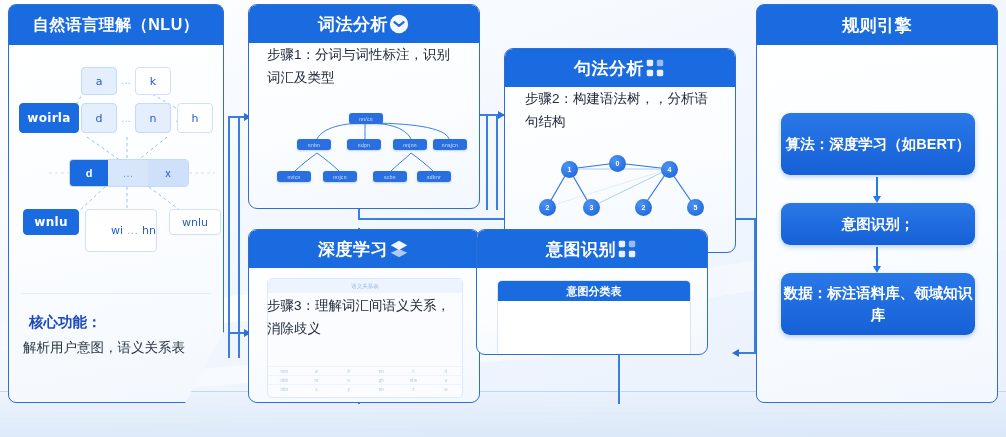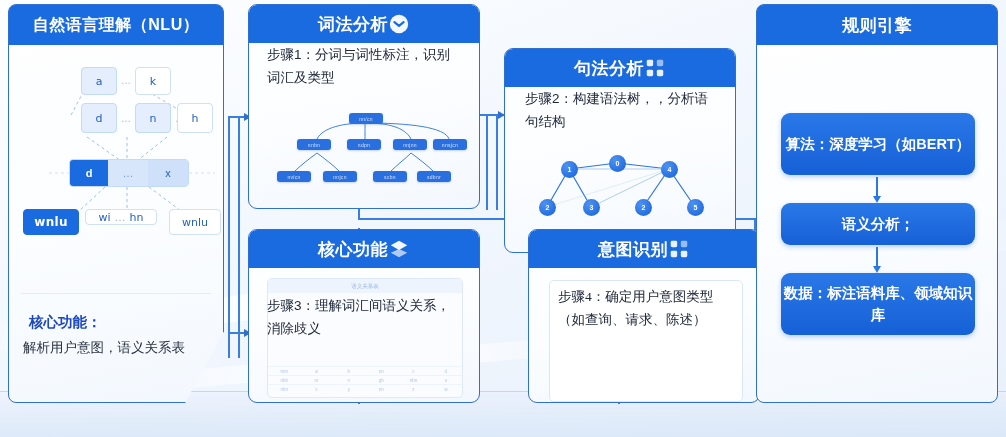--- a/index.html
+++ b/index.html
@@ -56,21 +56,21 @@
     justify-content:center;
   }
 
   
   .card { border-radius: 9px; overflow: hidden; }
   .card .panel-head { height: 38px; font-size: 17px; border-radius: 7px 7px 0 0; justify-content: center; }
 
   #panel-lex   { left: 248px; top: 4px;   width: 232px; height: 205px; }
   #panel-syn   { left: 504px; top: 4px;   width: 232px; height: 205px; margin-top: 44px; }
   #panel-sem   { left: 248px; top: 229px; width: 232px; height: 174px; }
-  #panel-intent{ left: 528px; top: 229px; width: 232px; height: 174px; font-family: Liberation Serif, serif; }
+  #panel-intent{ left: 476px; top: 229px; width: 232px; height: 126px; }
 
   #panel-tech  { left: 756px; top: 4px; width: 242px; height: 399px; border-radius: 8px; }
   #panel-tech .panel-head { height: 40px; font-size: 17px; justify-content:center; border-radius:6px 6px 0 0;}
 
   
   .head-icon { width: 22px; height: 22px; display:block; }
 
   
   .word-graph { position: absolute; left: 0; top: 8px; width: 216px; height: 190px; }
   .wg-box {
@@ -206,34 +206,35 @@
         <g stroke="#cfe0f7" stroke-width="1" stroke-dasharray="3,3">
           <path d="M40,120 L74,120"></path>
             <path d="M162,120 L206,120"></path>
         </g>
       </svg>
 
       <div class="wg-box tint" style="left:72px;top:14px;width:36px;height:28px;">a</div>
       <div style="position:absolute;left:112px;top:22px;font-size:10px;color:#9ab6de;">…</div>
       <div class="wg-box" style="left:126px;top:14px;width:36px;height:28px;">k</div>
 
+      <div class="wg-box solid" style="left:10px;top:50px;width:60px;height:30px;font-size:12px;">woirla</div>
       <div class="wg-box tint" style="left:72px;top:50px;width:36px;height:30px;">d</div>
       <div style="position:absolute;left:112px;top:60px;font-size:10px;color:#9ab6de;">…</div>
       <div class="wg-box tint" style="left:126px;top:50px;width:36px;height:30px;">n</div>
       <div style="position:absolute;left:166px;top:60px;font-size:10px;color:#9ab6de;">…</div>
       <div class="wg-box" style="left:168px;top:50px;width:36px;height:30px;">h</div>
 
       <div class="wg-seg" style="left:60px;top:106px;height:28px;">
         <div class="s-a">d</div>
         <div class="s-b">…</div>
         <div class="s-c">x</div>
       </div>
 
       <div class="wg-box solid" style="left:14px;top:156px;width:56px;height:26px;font-size:12px;">wnlu</div>
-      <div class="wg-box" style="left:76px;top:156px;width:72px;height:16px;">
+      <div class="wg-box" style="left:76px;top:156px;width:72px;height:43px;justify-content:flex-end;">
         <span>wi</span>
         <span style="margin:0 4px;color:#9ab6de;">…</span>
         <span>hn</span>
       </div>
       <div class="wg-box" style="left:160px;top:156px;width:52px;height:26px;">wnlu</div>
     </div>
 
     <div style="position:absolute;left:12px;top:248px;width:190px;height:1px;background:#e4ecf8;"></div>
 
     <div class="core-title">核心功能：</div>
@@ -338,21 +339,21 @@
       <div class="nnode" style="left:22px;top:48px;">2</div>
       <div class="nnode" style="left:66px;top:48px;">3</div>
       <div class="nnode" style="left:118px;top:48px;">2</div>
       <div class="nnode" style="left:170px;top:48px;">5</div>
     </div>
   </div>
 </div>
 
 <div class="panel card" id="panel-sem">
   <div class="panel-head">
-    <span>核心功能</span>
+    <span>深度学习</span>
     <svg class="head-icon" viewBox="0 0 24 24">
       <path d="M12 3 L21 8 L12 13 L3 8 Z" fill="#ffffff" opacity=".95"></path>
       <path d="M12 12 L21 16 L12 21 L3 16 Z" fill="#ffffff" opacity=".65"></path>
     </svg>
   </div>
   <div class="panel-body">
     <div class="sem-table">
       <div class="st-cap">语义关系表</div>
       <div class="st-rows">
         <div class="st-row">
@@ -390,29 +391,29 @@
     <span>意图识别</span>
     <svg class="head-icon" viewBox="0 0 24 24">
       <rect x="3" y="3" width="7" height="7" rx="1.6" fill="#ffffff" opacity=".9"></rect>
       <rect x="14" y="3" width="7" height="7" rx="1.6" fill="#ffffff" opacity=".55"></rect>
       <rect x="3" y="14" width="7" height="7" rx="1.6" fill="#ffffff" opacity=".9"></rect>
       <rect x="14" y="14" width="7" height="7" rx="1.6" fill="#ffffff" opacity=".9"></rect>
     </svg>
   </div>
   <div class="panel-body">
     <div class="intent-box">
-      <div class="intent-text">步骤4：确定用户意图类型（如查询、请求、陈述）</div>
+      <div class="ib-head">意图分类表</div>
     </div>
   </div>
 </div>
 
 <div class="panel" id="panel-tech">
   <div class="panel-head">
     <span>规则引擎</span>
   </div>
   <div class="panel-body">
     <div class="tech-block" id="tech-1">算法：深度学习（如BERT）</div>
     <div class="tech-arrow" id="tarr-1"></div>
-    <div class="tech-block" id="tech-2">语义分析；</div>
+    <div class="tech-block" id="tech-2">意图识别；</div>
     <div class="tech-arrow" id="tarr-2"></div>
     <div class="tech-block" id="tech-3">数据：标注语料库、领域知识库</div>
   </div>
 </div>
 
 </body></html>

